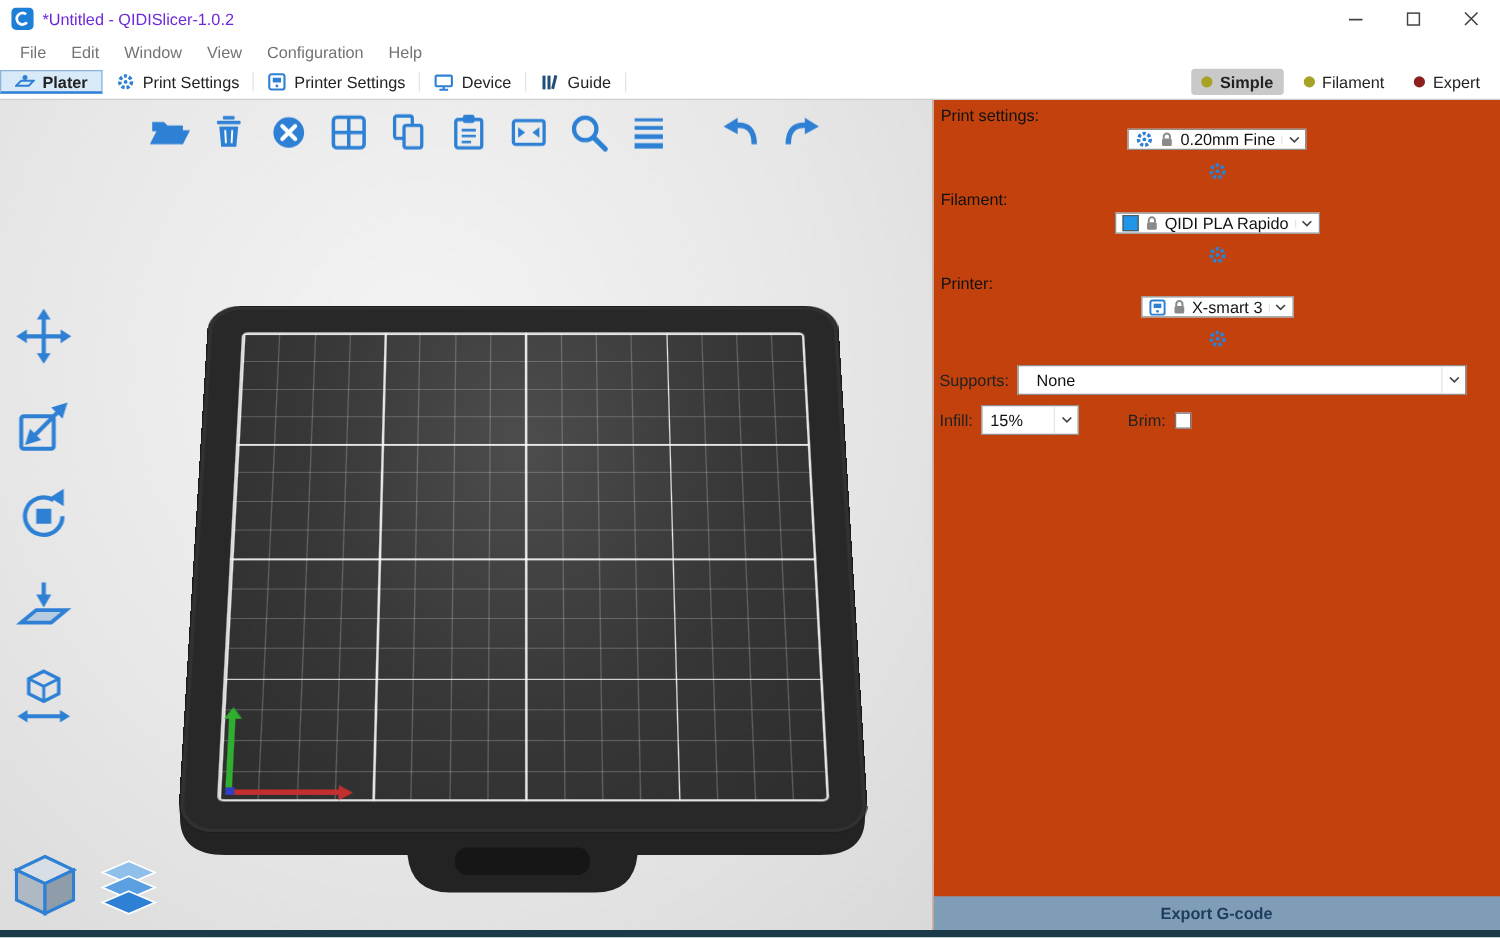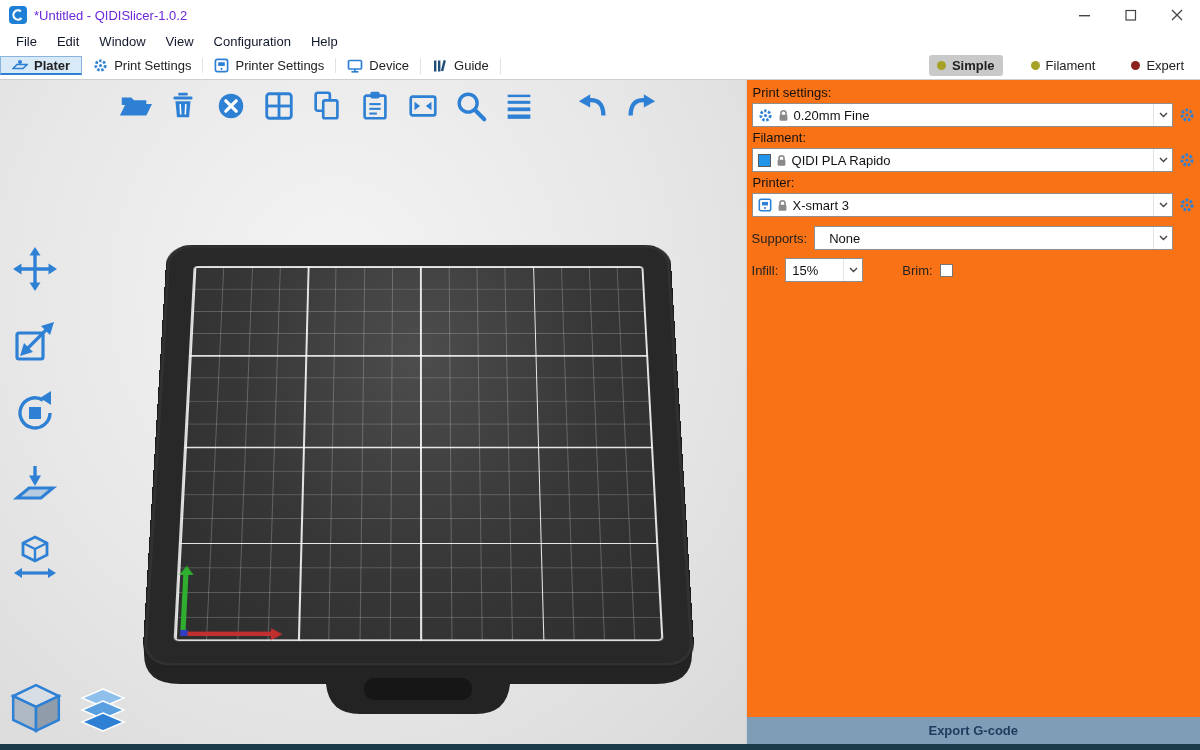--- a/index.html
+++ b/index.html
@@ -8,36 +8,36 @@
 
   
   .titlebar { height:30px; display:flex; align-items:center; background:#fff; }
   .app-icon { margin:0 7px 0 9px; display:flex; }
   .title-text { color:#6d28d9; }
   .win-controls { margin-left:auto; display:flex; height:30px; }
   .win-btn { width:46px; height:30px; display:flex; align-items:center; justify-content:center; }
 
   
   .menubar { height:22px; display:flex; align-items:center; padding-left:6px; background:#fff; }
-  .menu-item { padding:2px 10px; color:#0f172a; cursor:default; }
+  .menu-item { padding:2px 10px; color:#737373; cursor:default; }
 
   
   .tabbar { height:28px; display:flex; align-items:center; background:#fff; border-bottom:1px solid #cfcfcf; }
   .tab { display:flex; align-items:center; gap:6px; padding:0 11px; border-right:1px solid #e2e2e2; color:#222; }
   .tab.active { background:#d8e9f8; border:1px solid #8ab4de; border-bottom:2px solid #2e80d4; font-weight:bold; }
-  .modes { margin-left:auto; display:flex; align-items:center; gap:20px; padding-right:8px; }
+  .modes { margin-left:auto; display:flex; align-items:center; gap:8px; padding-right:8px; }
   .mode { display:flex; align-items:center; gap:6px; padding:3px 8px; border-radius:3px; }
   .mode.active { background:#c9c9c9; font-weight:bold; }
   .mode-dot { width:9px; height:9px; border-radius:50%; background:#a6a226; }
 
   
   .main { display:flex; height:664px; }
   .viewport { position:relative; width:785px; height:664px; overflow:hidden;
               background:radial-gradient(ellipse at 45% 32%, #f4f4f4 0%, #e7e7e7 55%, #d9d9d9 100%); }
-  .rightpanel { position:relative; width:478px; height:664px; background:#f97316; border-left:1px solid #cfcfcf; padding:2px 4px 0 5px; }
+  .rightpanel { position:relative; width:478px; height:664px; background:#c2410c; border-left:1px solid #cfcfcf; padding:2px 4px 0 5px; }
   .bottombar { height:6px; background:#1c3b4a; }
 
   
   .vp-toolbar { position:absolute; left:112px; top:3px; display:flex; align-items:center; gap:3px; z-index:6; }
   .vp-btn { width:45px; height:45px; display:flex; align-items:center; justify-content:center; }
   .vp-btn.gap-before { margin-left:26px; }
 
   
   .gizmo-bar { position:absolute; left:6px; top:160px; display:flex; flex-direction:column; gap:14px; z-index:6; }
   .gizmo-btn { width:58px; height:58px; display:flex; align-items:center; justify-content:center; }
@@ -62,21 +62,21 @@
   .axis-x { position:absolute; left:4px; bottom:4px; width:88px; height:5px; background:#c22f2f; }
   .axis-x::after { content:''; position:absolute; right:-10px; top:50%; transform:translateY(-50%);
                    border-left:11px solid #c22f2f; border-top:7px solid transparent; border-bottom:7px solid transparent; }
   .axis-y { position:absolute; left:4px; bottom:4px; width:5px; height:72px; background:#2fae2f; }
   .axis-y::after { content:''; position:absolute; top:-10px; left:50%; transform:translateX(-50%);
                    border-bottom:11px solid #2fae2f; border-left:7px solid transparent; border-right:7px solid transparent; }
   .axis-z { position:absolute; left:4px; bottom:4px; width:7px; height:7px; background:#2f3ec2; }
 
   
   .panel-label { margin:3px 0 3px 1px; color:#111; }
-  .combo-row { display:flex; align-items:center; gap:5px; margin-bottom:2px; }
+  .combo-row { display:flex; align-items:center; gap:5px; margin-bottom:2px;flex-direction:column; }
   .combo { flex:1; height:24px; border:1px solid #8f8f8f; background:#fff; display:flex; align-items:center; gap:5px; padding-left:5px; }
   .combo-text { flex:1; color:#111; white-space:nowrap; overflow:hidden; }
   .combo-arrow { width:19px; height:100%; display:flex; align-items:center; justify-content:center; border-left:1px solid #e4e4e4; }
   .gear-btn { width:18px; height:24px; display:flex; align-items:center; justify-content:center; }
   .supports-row { display:flex; align-items:center; gap:7px; margin-top:9px; }
   .infill-row { display:flex; align-items:center; gap:7px; margin-top:8px; }
   .combo.small { flex:0 0 78px; padding-left:6px; }
   .combo.supports { padding-left:14px; }
   .brim-label { margin-left:32px; }
   .checkbox { width:13px; height:13px; border:1px solid #767676; background:#fff; }

